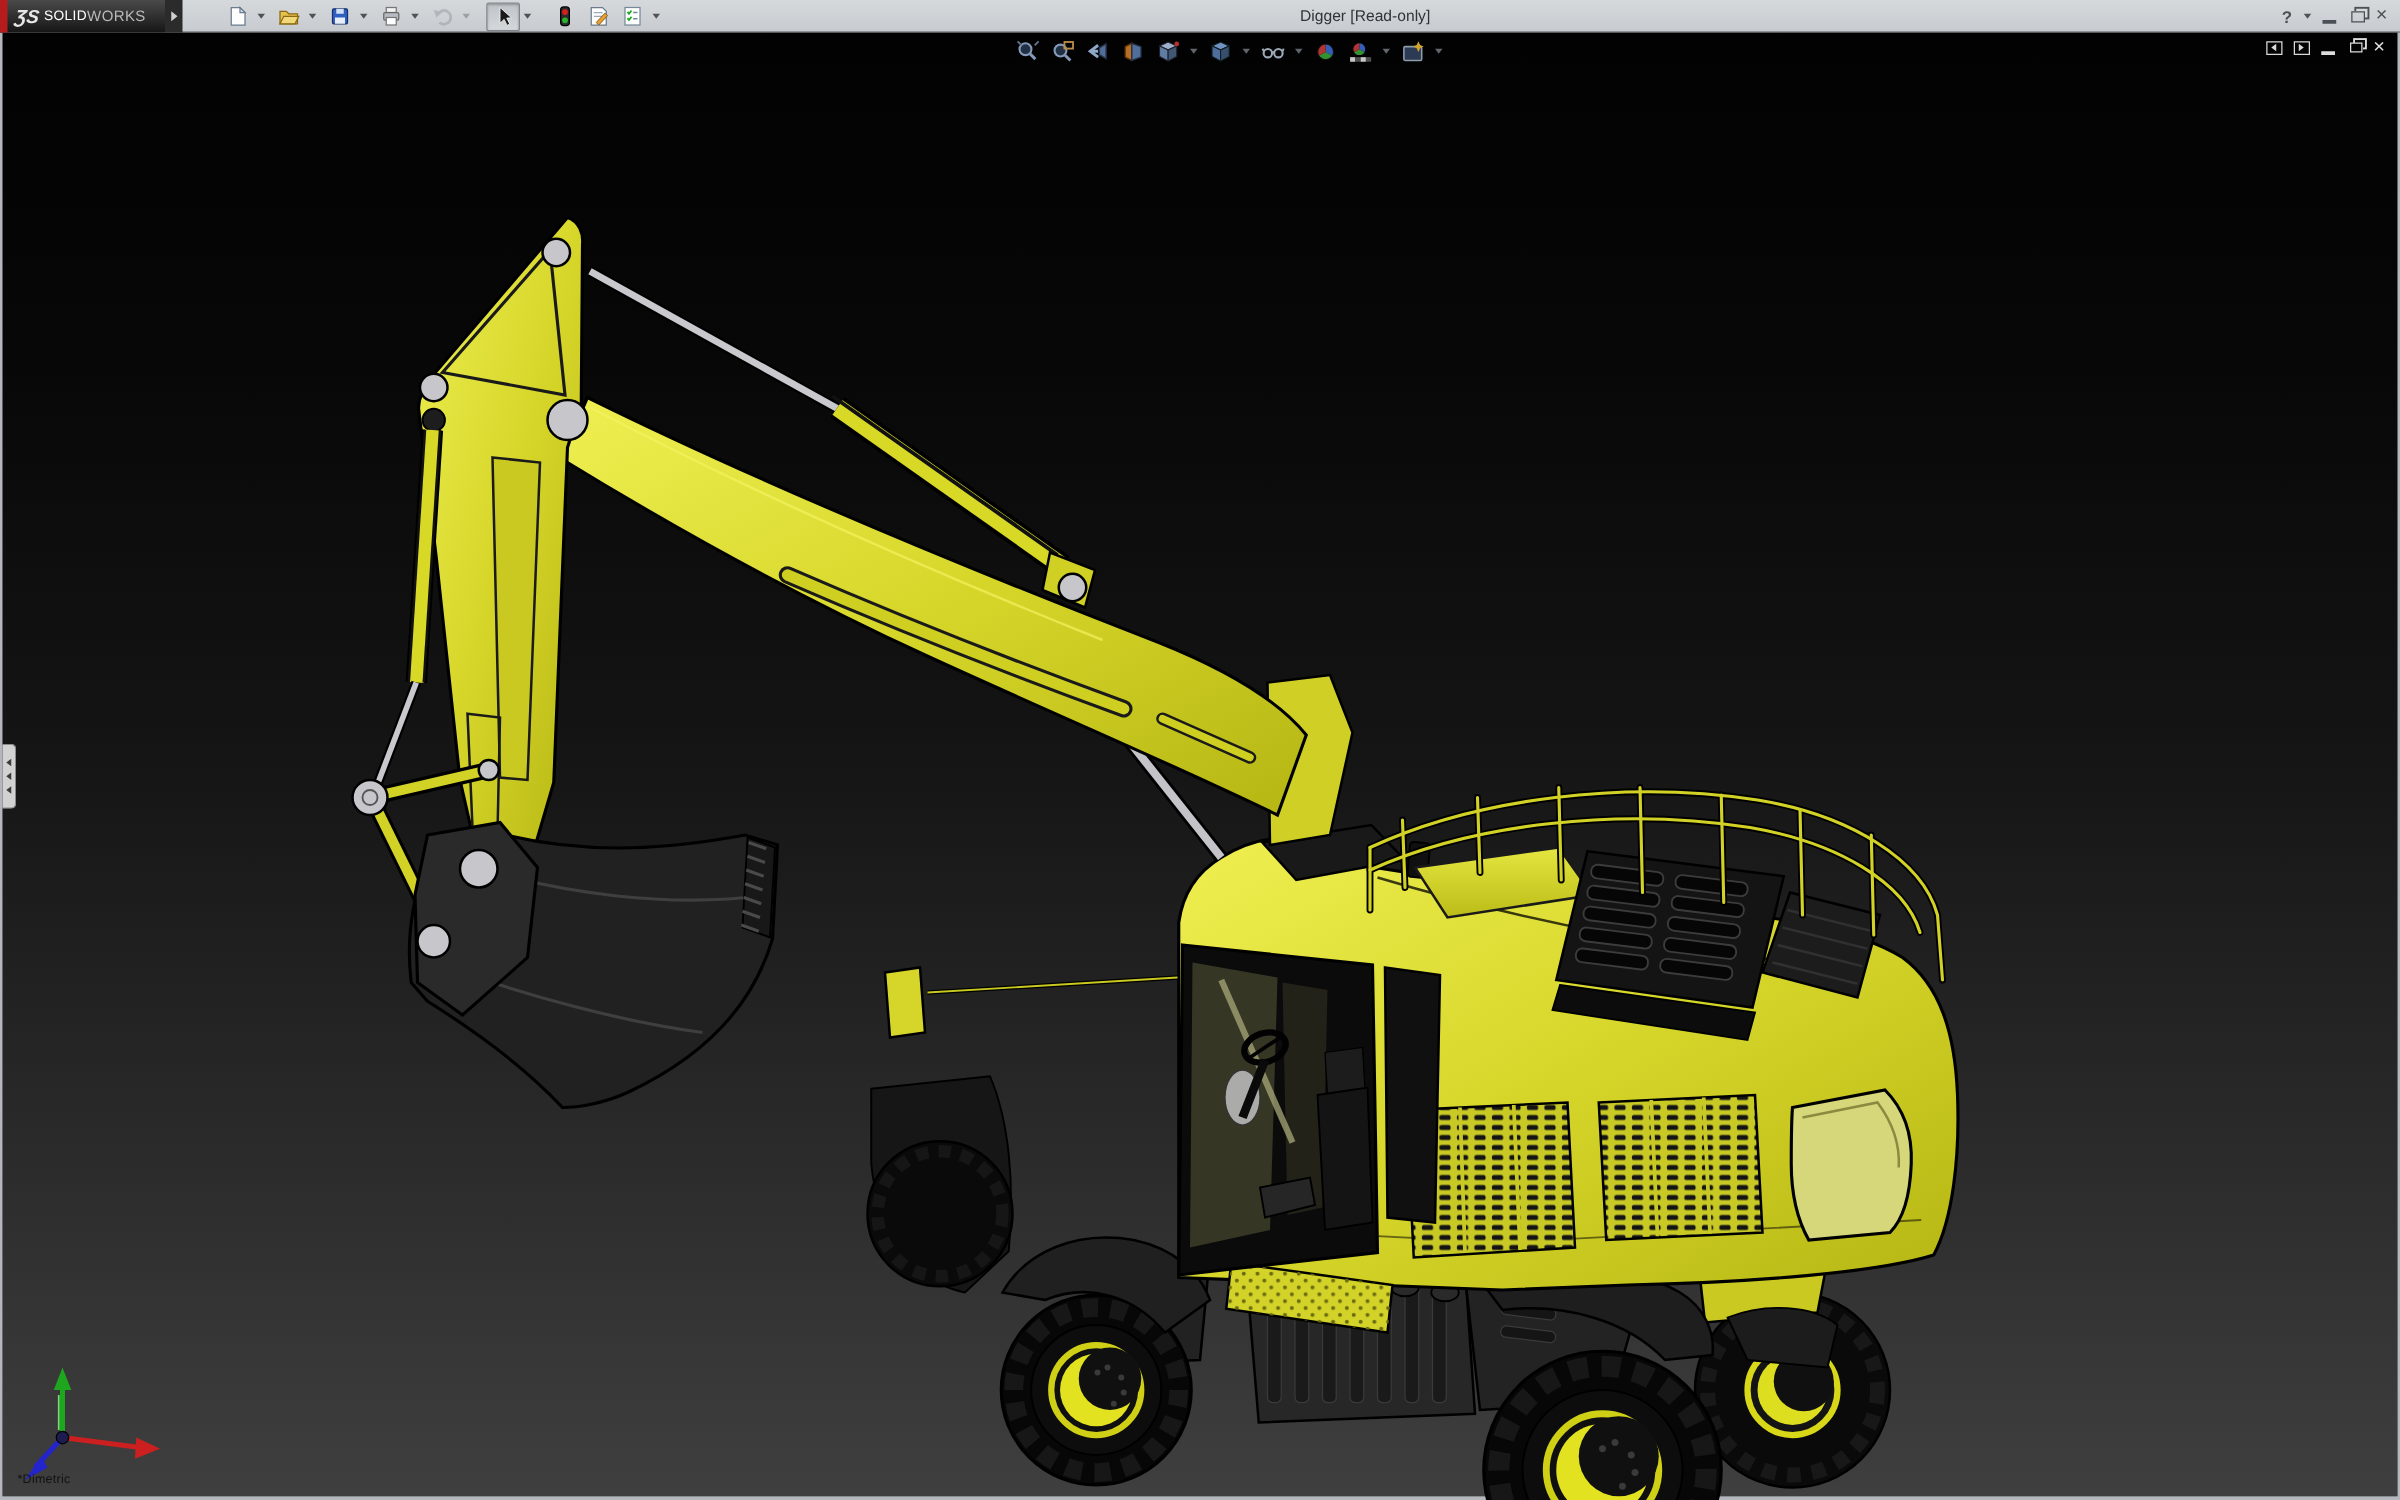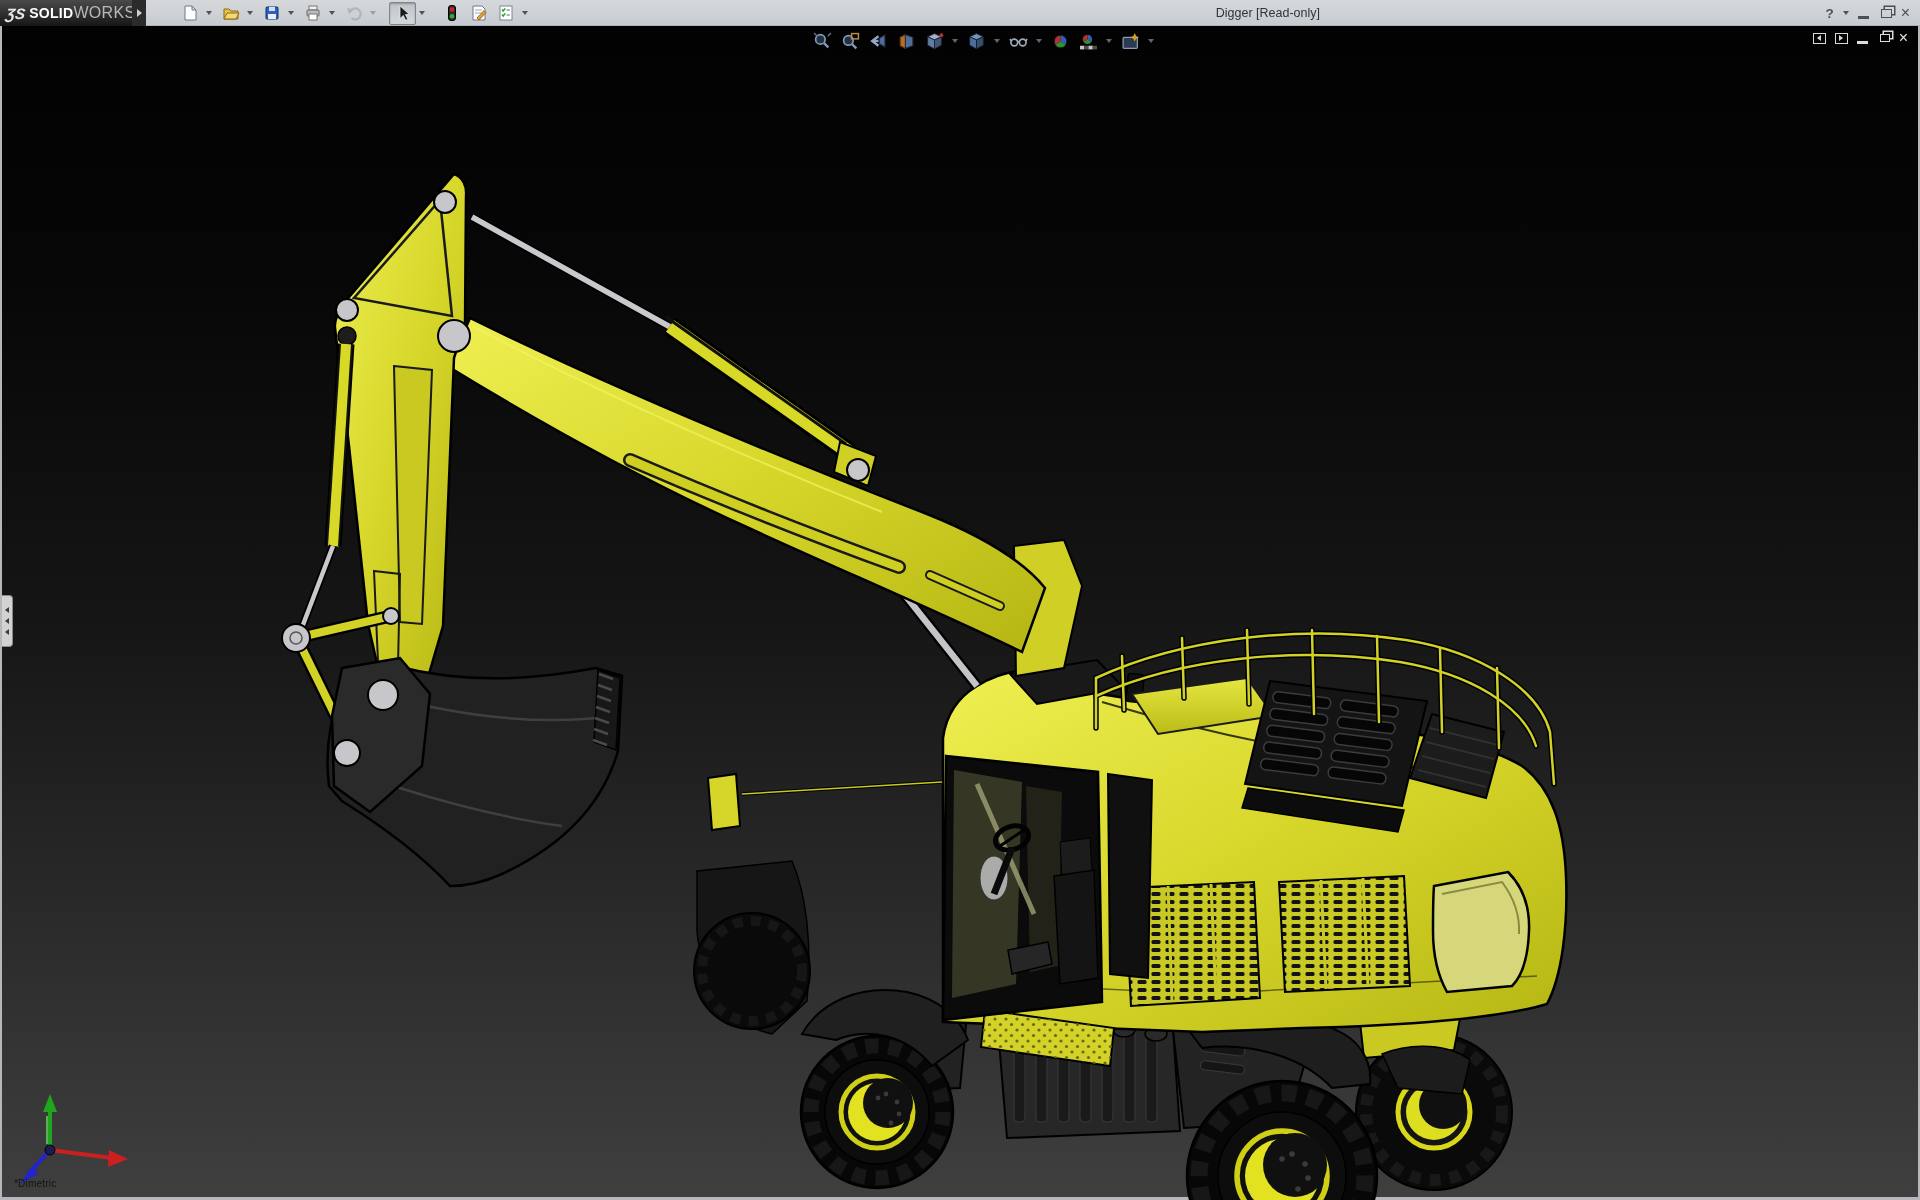--- a/index.html
+++ b/index.html
@@ -8,37 +8,37 @@
 
   
   .titlebar { position:absolute; left:0; top:0; width:1920px; height:26px;
     background:linear-gradient(180deg, var(--titlebar_bg,#d6d9dc), #c7cbcf);
     border-bottom:1px solid #aeb2b6; z-index:50; }
   .logo { position:absolute; left:0; top:0; height:26px; width:132px;
     background:linear-gradient(180deg,#4a4a4a,#161616);
     display:flex; align-items:center; }
   .logo-red { width:6px; height:26px; background:var(--logo_red,#b51c1c); }
   .logo-mark { color:#e8e8e8; font-style:italic; font-weight:bold; font-size:15px; margin:0 4px 0 6px; transform:skewX(-8deg); }
-  .logo-bold { color:#ffffff; font-weight:bold; font-size:14px; letter-spacing:.3px; }
-  .logo-light { color:#b9b9b9; font-size:16px; letter-spacing:.3px; }
+  .logo-bold { color:#ffffff; font-weight:normal; font-size:11px; letter-spacing:.3px; }
+  .logo-light { color:#b9b9b9; font-size:12px; letter-spacing:.3px; }
   .logo-expand { position:absolute; left:132px; top:0; width:14px; height:26px; background:#2b2b2b;
     display:flex; align-items:center; justify-content:center; }
   .logo-expand i { width:0; height:0; border-left:5px solid #cfcfcf; border-top:4px solid transparent; border-bottom:4px solid transparent; }
 
   .tools { position:absolute; left:168px; top:1px; height:24px; display:flex; align-items:center; }
   .tool { width:27px; height:23px; display:flex; align-items:center; justify-content:center; border:1px solid transparent; border-radius:2px; }
   .tool.pressed { background:linear-gradient(180deg,#bfc4c9,#d4d8db); border:1px solid #7e858b; box-shadow:inset 0 1px 2px rgba(0,0,0,.25); }
   .tool.disabled { opacity:.55; }
   .dd { width:11px; height:23px; display:flex; align-items:center; justify-content:center; margin-right:3px; }
   .dd i { width:0; height:0; border-top:4px solid #4d5358; border-left:3.5px solid transparent; border-right:3.5px solid transparent; }
   .dd.dim i { border-top-color:#9aa0a5; }
   .gap { width:8px; }
 
   .win-title { position:absolute; left:1040px; top:0; width:280px; height:26px; line-height:26px;
-    text-align:right; font-size:12.5px; color:#303438; }
+    text-align:left; font-size:12.5px; color:#303438; }
 
   .wincontrols { position:absolute; right:10px; top:0; height:26px; display:flex; align-items:center; gap:9px; }
   .wc { color:#4a5055; font-size:14px; display:flex; align-items:center; justify-content:center; height:26px; }
   .wc-help { font-weight:bold; font-size:13.5px; }
   .wc-dd { width:0; height:0; border-top:4px solid #4d5358; border-left:3.5px solid transparent; border-right:3.5px solid transparent; }
   .wc-min { width:11px; height:3px; background:#4a5055; margin-top:8px; }
   .wc-restore { width:11px; height:9px; border:1.5px solid #4a5055; box-shadow:3px -3px 0 -1px #d6d9dc, 3px -3px 0 0.5px #4a5055; margin-left:3px; }
   .wc-close { font-size:16px; }
 
   

